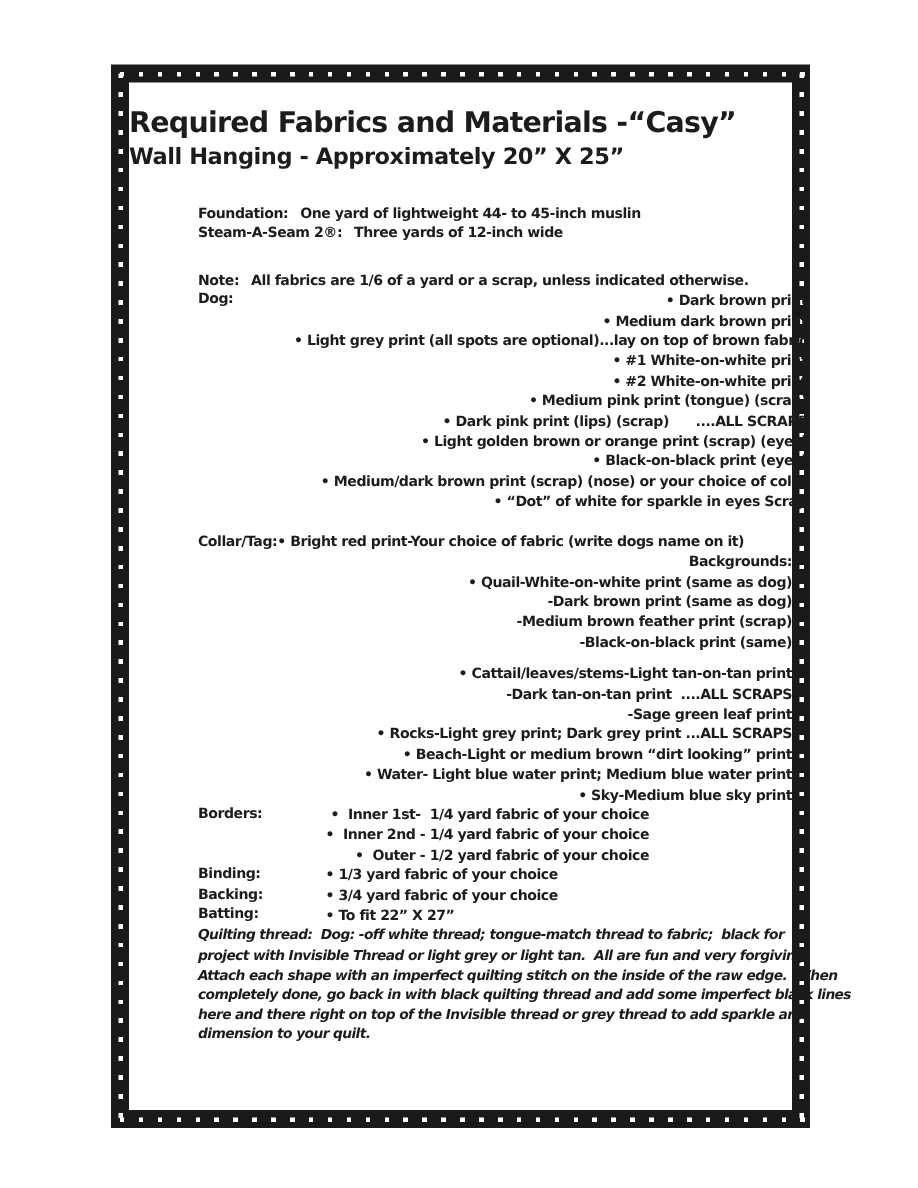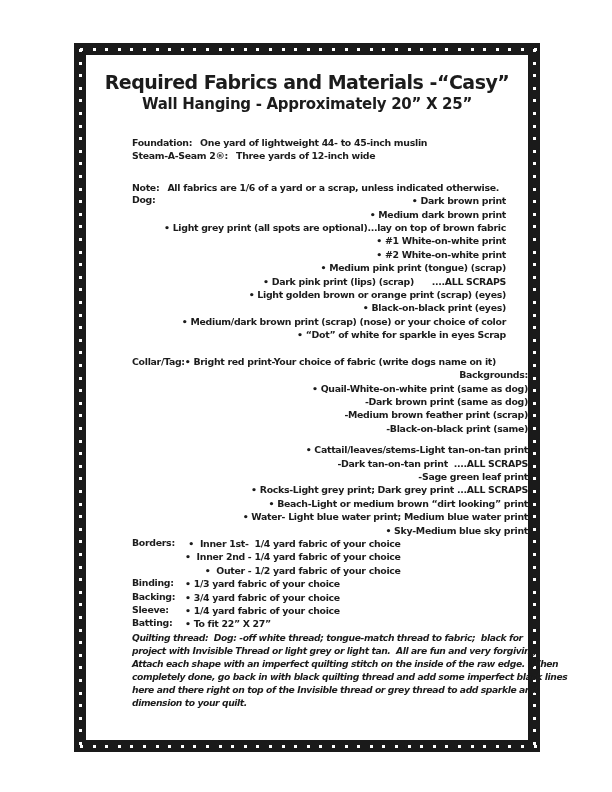--- a/index.html
+++ b/index.html
@@ -16,28 +16,28 @@
       repeating-linear-gradient(to right,#ffffff 0 3px,transparent 3px 12.6px),
       repeating-linear-gradient(to right,#ffffff 0 3px,transparent 3px 12.6px),
       repeating-linear-gradient(to bottom,#ffffff 0 3px,transparent 3px 12.6px),
       repeating-linear-gradient(to bottom,#ffffff 0 3px,transparent 3px 12.6px);
     background-size:100% 3px,100% 3px,3px 100%,3px 100%;
     background-position:6px 4.5px,6px calc(100% - 4.5px),4.5px 6px,calc(100% - 4.5px) 6px;
     background-repeat:no-repeat;
   }
   .frame-inner{position:absolute;inset:12px;background:#ffffff;}
 
-  .header{position:absolute;left:86px;top:70px;width:442px;text-align:center;}
+  .header{position:absolute;left:86px;top:70px;width:442px;}
   .title{font-size:19px;line-height:24px;letter-spacing:-0.5px;white-space:pre;}
   .subtitle{font-size:15px;line-height:21px;letter-spacing:-0.3px;white-space:pre;}
 
   .content{position:absolute;left:132px;top:136px;width:396px;font-size:9.4px;letter-spacing:-0.3px;}
   .line{line-height:13.4px;white-space:pre;text-align:right;}
   .labelled{display:flex;gap:8px;}
-  .row{display:flex;}
+  .row{display:flex;gap:32px;}
   .col-label{flex:none;width:32px;white-space:pre;}
   .col-label-wide{flex:none;width:53px;white-space:pre;}
   .note-line{margin-top:18px;}
   .collar-line{margin-top:13px;display:flex;}
   .quail-group{margin-left:46px;}
   .quail-group .sub{margin-left:21px;}
   .cattail-group{margin-left:53px;margin-top:8px;}
   .cattail-group .sub{margin-left:95px;}
   .scene{margin-left:53px;}
   .para{font-size:9.2px;letter-spacing:-0.4px;font-style:italic;}
@@ -126,24 +126,20 @@
 
     <div class="row">
       <span class="col-label-wide">Binding:</span>
       <div class="line">• 1/3 yard fabric of your choice</div>
     </div>
     <div class="row">
       <span class="col-label-wide">Backing:</span>
       <div class="line">• 3/4 yard fabric of your choice</div>
     </div>
     <div class="row">
-      <span class="col-label-wide">Sleeve:</span>
-      <div class="line">• 1/4 yard fabric of your choice</div>
-    </div>
-    <div class="row">
       <span class="col-label-wide">Batting:</span>
       <div class="line">• To fit 22” X 27”</div>
     </div>
 
     <div class="para">
       <div class="pline">Quilting thread:  Dog: -off white thread; tongue-match thread to fabric;  black for</div>
       <div class="pline">project with Invisible Thread or light grey or light tan.  All are fun and very forgiving.</div>
       <div class="pline">Attach each shape with an imperfect quilting stitch on the inside of the raw edge.  When</div>
       <div class="pline">completely done, go back in with black quilting thread and add some imperfect black lines</div>
       <div class="pline">here and there right on top of the Invisible thread or grey thread to add sparkle and</div>

